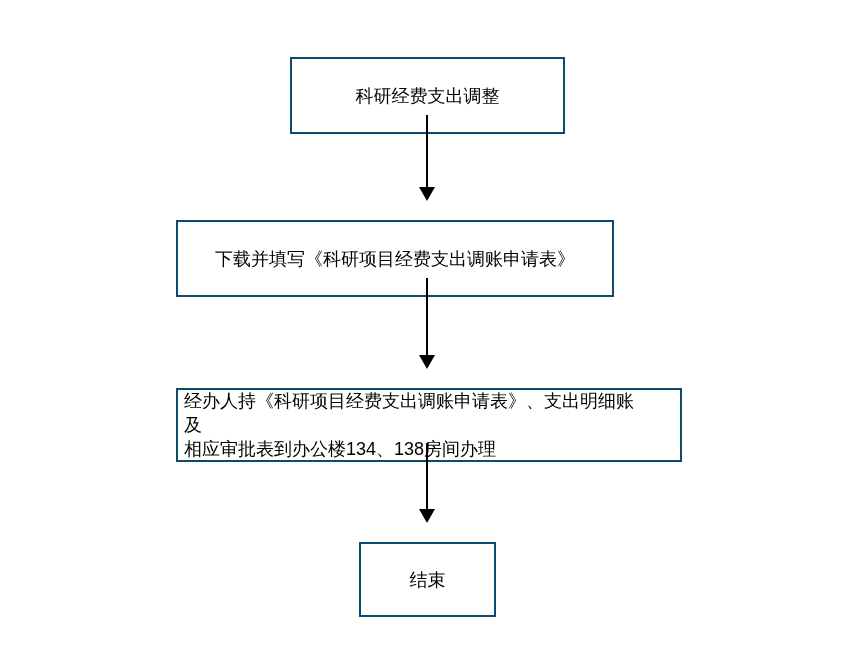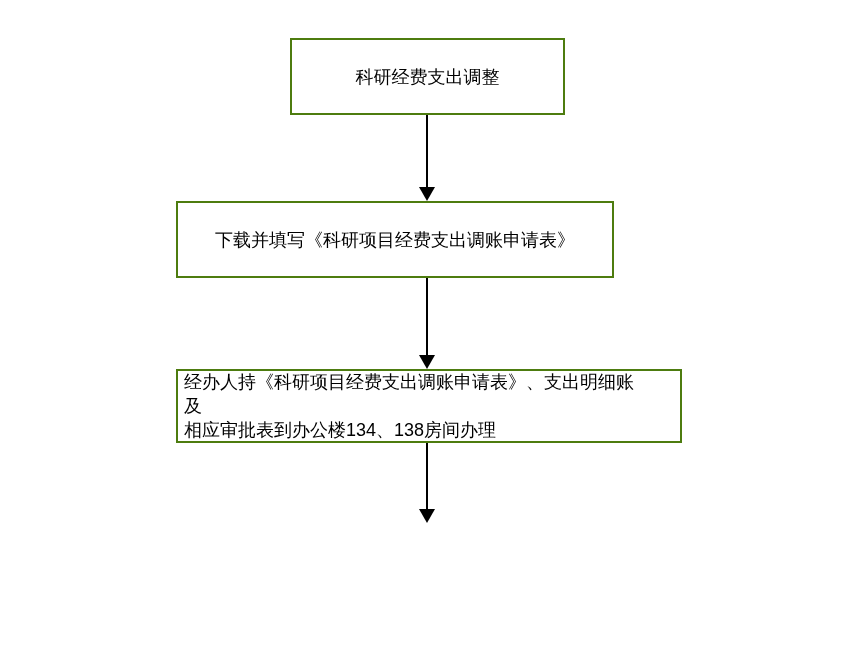--- a/index.html
+++ b/index.html
@@ -12,28 +12,29 @@
     width: 862px;
     height: 648px;
     background: #ffffff;
     font-family: "Liberation Sans", sans-serif;
     color: #000000;
     overflow: hidden;
   }
   .node {
     position: absolute;
     box-sizing: border-box;
-    border: 2px solid #4d7c0f;
+    border: 2px solid #0c4a6e;
     background: #ffffff;
     display: flex;
     align-items: center;
     justify-content: center;
     font-size: 18px;
     line-height: 24px;
     text-align: center;
+    margin-top: 19px;
   }
   .node.left-align {
     justify-content: flex-start;
     text-align: left;
     padding: 0 29px 0 6px;
   }
   .node-label {
     white-space: pre-line;
   }
   #node-start { left: 290px; top: 38px;  width: 275px; height: 77px; }
@@ -95,14 +96,17 @@
   <div class="node left-align" id="node-step2">
     <span class="node-label">经办人持《科研项目经费支出调账申请表》、支出明细账及
 相应审批表到办公楼134、138房间办理</span>
   </div>
 
   <div class="arrow" id="arrow-3">
     <div class="shaft"></div>
     <div class="head"></div>
   </div>
 
+  <div class="node" id="node-end">
+    <span class="node-label">结束</span>
+  </div>
 
 </div>
 
 </body></html>

